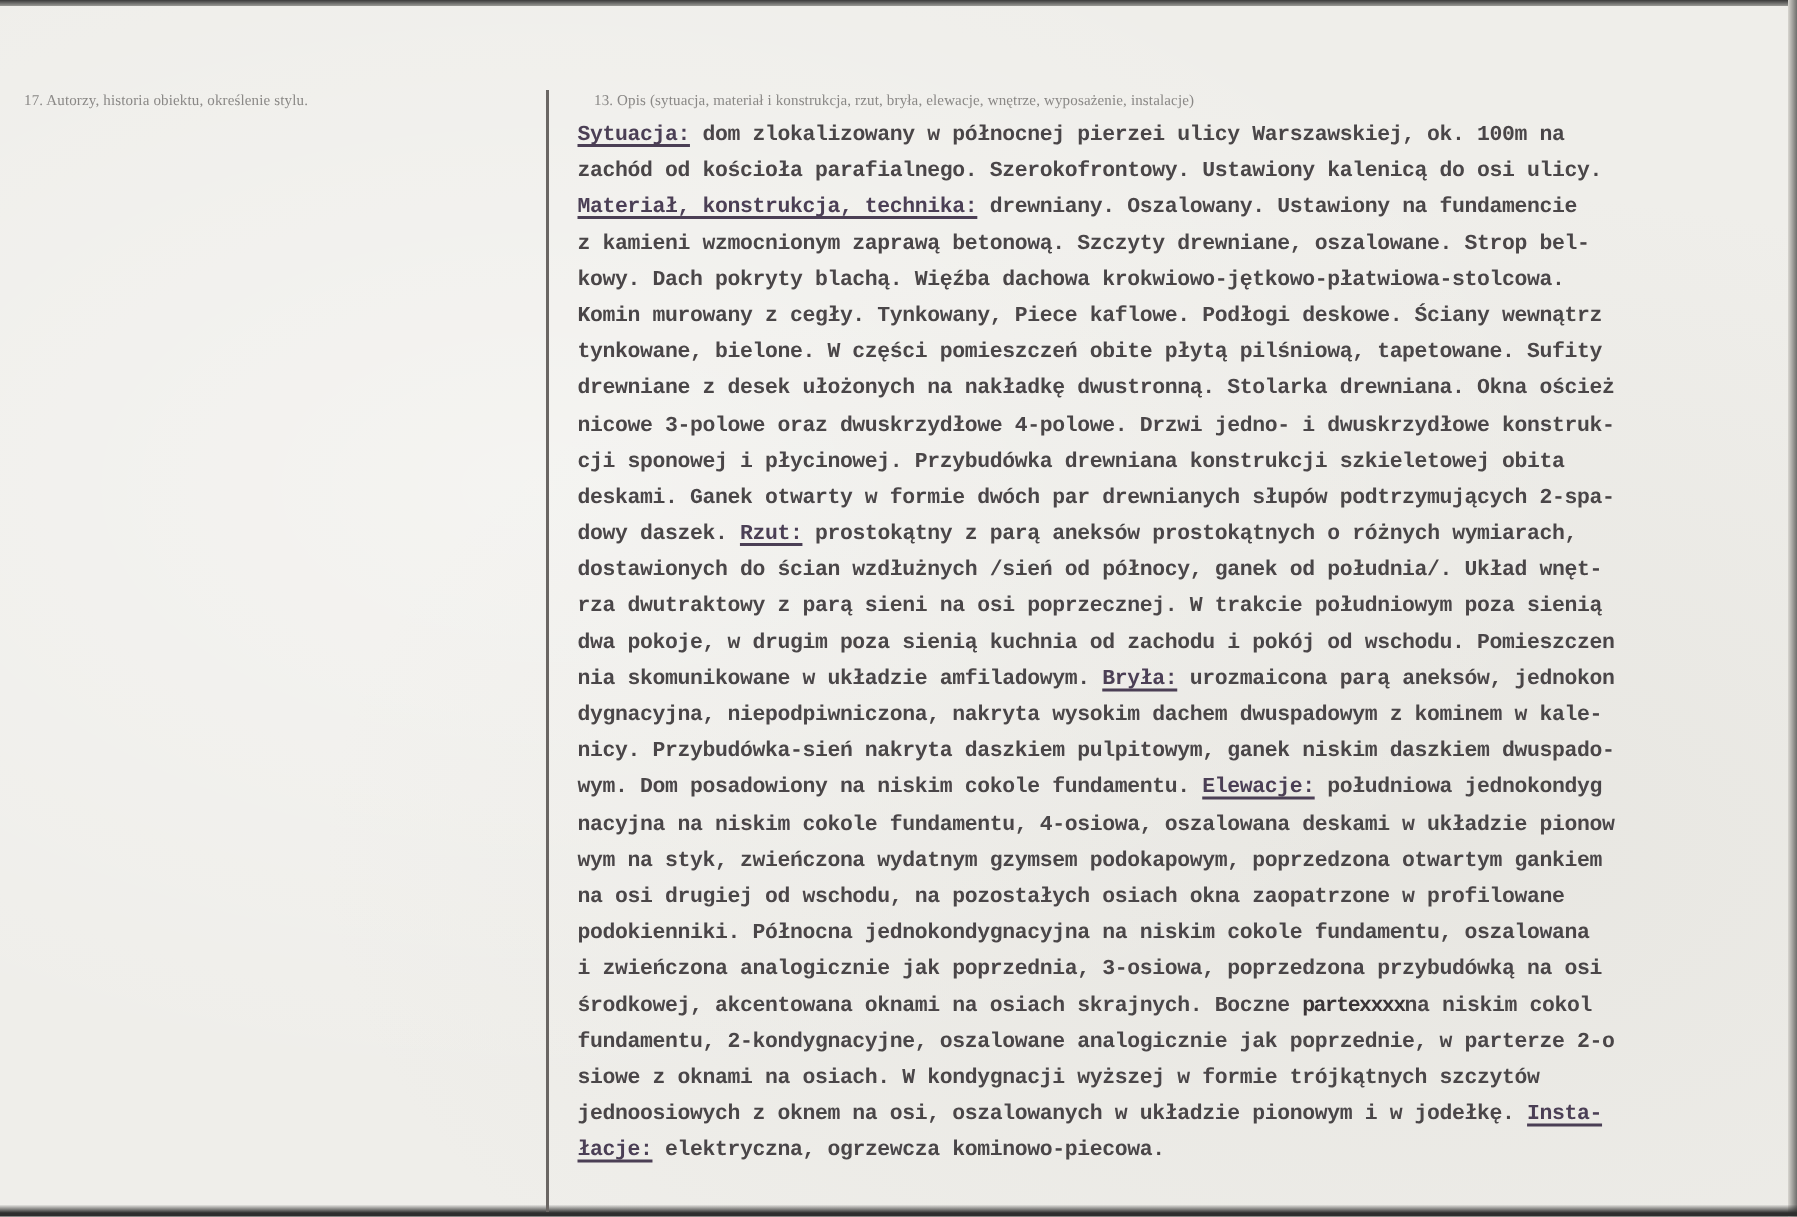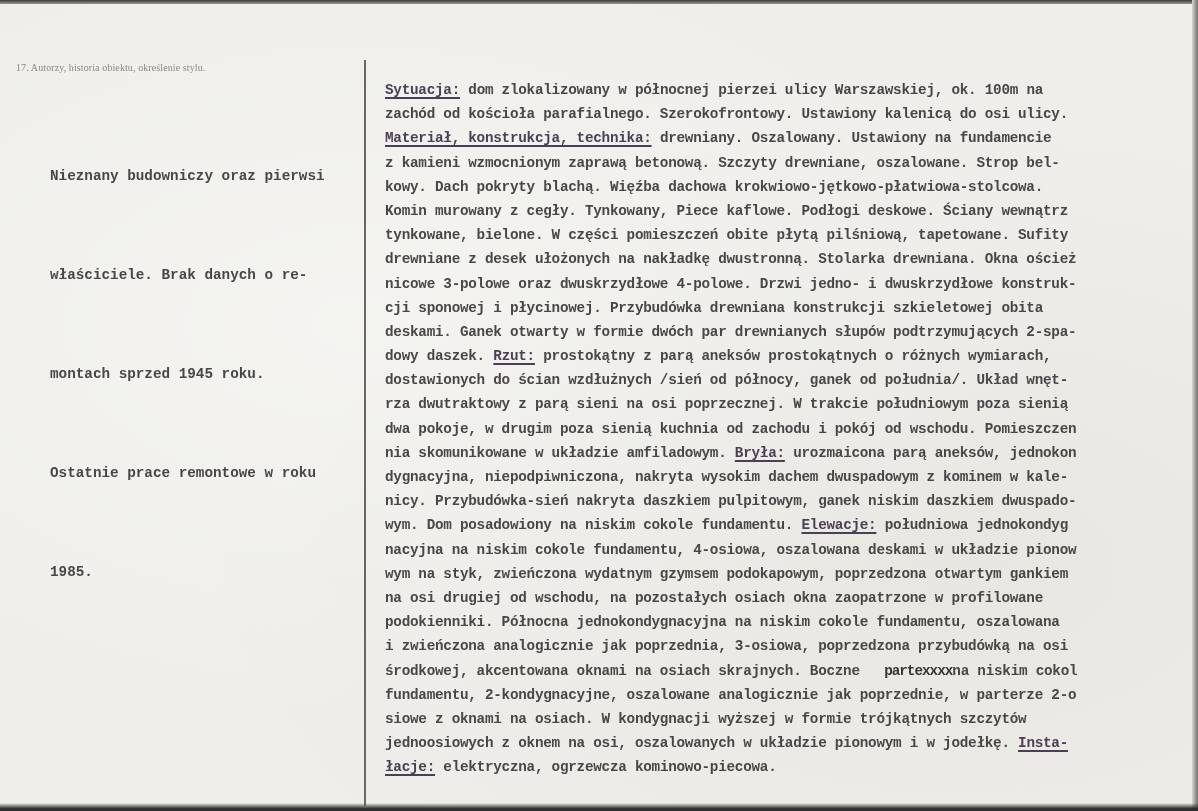--- a/index.html
+++ b/index.html
@@ -74,36 +74,30 @@
     .right-text {
       position: absolute;
       left: 385px;
       top: 78px;
       line-height: 24.2px;
       letter-spacing: -0.25px;
     }
     .line { display: block; height: 24.2px; }
     .left-text .line { height: 33px; }
     .u { text-decoration: underline; text-decoration-thickness: 2px; text-underline-offset: 3px; color: #4b3f55; text-align: right; }
-    .struck { color: #3a3436; letter-spacing: -1px; margin-left: 16px; }
+    .struck { color: #3a3436; letter-spacing: -1px; }
   </style>
 </head>
 <body>
 
 <div class="page">
   <div class="top-edge"></div>
   <div class="right-edge"></div>
   <div class="bottom-edge"></div>
 
   <div class="field-label label-left">17. Autorzy, historia obiektu, określenie stylu.</div>
+  <div class="field-label label-right">13. Opis (sytuacja, materiał i konstrukcja, rzut, bryła, elewacje, wnętrze, wyposażenie, instalacje)</div>
 
   <div class="divider"></div>
 
-  <div class="typed left-text">
-    <span class="line">Nieznany budowniczy oraz pierwsi</span>
-    <span class="line">właściciele. Brak danych o re-</span>
-    <span class="line">montach sprzed 1945 roku.</span>
-    <span class="line">Ostatnie prace remontowe w roku</span>
-    <span class="line">1985.</span>
-  </div>
 
   <div class="typed right-text" id="desc"><span class="line"><span class="u">Sytuacja:</span><span> dom zlokalizowany w północnej pierzei ulicy Warszawskiej, ok. 100m na</span></span><span class="line"><span>zachód od kościoła parafialnego. Szerokofrontowy. Ustawiony kalenicą do osi ulicy.</span></span><span class="line"><span class="u">Materiał, konstrukcja, technika:</span><span> drewniany. Oszalowany. Ustawiony na fundamencie</span></span><span class="line"><span>z kamieni wzmocnionym zaprawą betonową. Szczyty drewniane, oszalowane. Strop bel-</span></span><span class="line"><span>kowy. Dach pokryty blachą. Więźba dachowa krokwiowo-jętkowo-płatwiowa-stolcowa.</span></span><span class="line"><span>Komin murowany z cegły. Tynkowany, Piece kaflowe. Podłogi deskowe. Ściany wewnątrz</span></span><span class="line"><span>tynkowane, bielone. W części pomieszczeń obite płytą pilśniową, tapetowane. Sufity</span></span><span class="line"><span>drewniane z desek ułożonych na nakładkę dwustronną. Stolarka drewniana. Okna oścież</span></span><span class="line"><span>nicowe 3-polowe oraz dwuskrzydłowe 4-polowe. Drzwi jedno- i dwuskrzydłowe konstruk-</span></span><span class="line"><span>cji sponowej i płycinowej. Przybudówka drewniana konstrukcji szkieletowej obita</span></span><span class="line"><span>deskami. Ganek otwarty w formie dwóch par drewnianych słupów podtrzymujących 2-spa-</span></span><span class="line"><span>dowy daszek. </span><span class="u">Rzut:</span><span> prostokątny z parą aneksów prostokątnych o różnych wymiarach,</span></span><span class="line"><span>dostawionych do ścian wzdłużnych /sień od północy, ganek od południa/. Układ wnęt-</span></span><span class="line"><span>rza dwutraktowy z parą sieni na osi poprzecznej. W trakcie południowym poza sienią</span></span><span class="line"><span>dwa pokoje, w drugim poza sienią kuchnia od zachodu i pokój od wschodu. Pomieszczen</span></span><span class="line"><span>nia skomunikowane w układzie amfiladowym. </span><span class="u">Bryła:</span><span> urozmaicona parą aneksów, jednokon</span></span><span class="line"><span>dygnacyjna, niepodpiwniczona, nakryta wysokim dachem dwuspadowym z kominem w kale-</span></span><span class="line"><span>nicy. Przybudówka-sień nakryta daszkiem pulpitowym, ganek niskim daszkiem dwuspado-</span></span><span class="line"><span>wym. Dom posadowiony na niskim cokole fundamentu. </span><span class="u">Elewacje:</span><span> południowa jednokondyg</span></span><span class="line"><span>nacyjna na niskim cokole fundamentu, 4-osiowa, oszalowana deskami w układzie pionow</span></span><span class="line"><span>wym na styk, zwieńczona wydatnym gzymsem podokapowym, poprzedzona otwartym gankiem</span></span><span class="line"><span>na osi drugiej od wschodu, na pozostałych osiach okna zaopatrzone w profilowane</span></span><span class="line"><span>podokienniki. Północna jednokondygnacyjna na niskim cokole fundamentu, oszalowana</span></span><span class="line"><span>i zwieńczona analogicznie jak poprzednia, 3-osiowa, poprzedzona przybudówką na osi</span></span><span class="line"><span>środkowej, akcentowana oknami na osiach skrajnych. Boczne </span><span class="struck">partexxxx</span><span>na niskim cokol</span></span><span class="line"><span>fundamentu, 2-kondygnacyjne, oszalowane analogicznie jak poprzednie, w parterze 2-o</span></span><span class="line"><span>siowe z oknami na osiach. W kondygnacji wyższej w formie trójkątnych szczytów</span></span><span class="line"><span>jednoosiowych z oknem na osi, oszalowanych w układzie pionowym i w jodełkę. </span><span class="u">Insta-</span></span><span class="line"><span class="u">łacje:</span><span> elektryczna, ogrzewcza kominowo-piecowa.</span></span></div>
 </div>
 
 </body></html>

